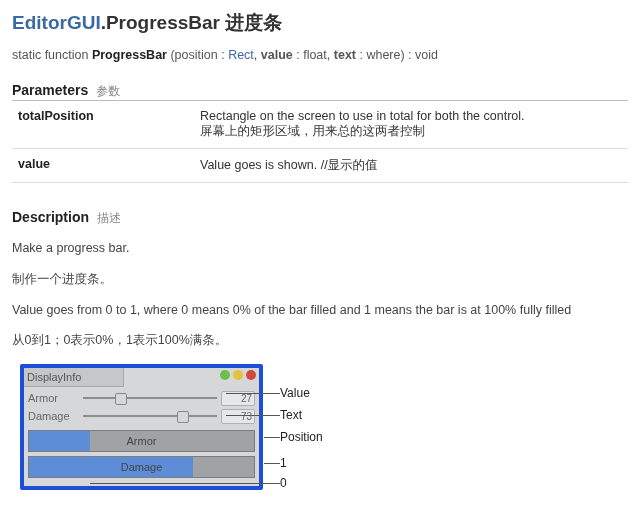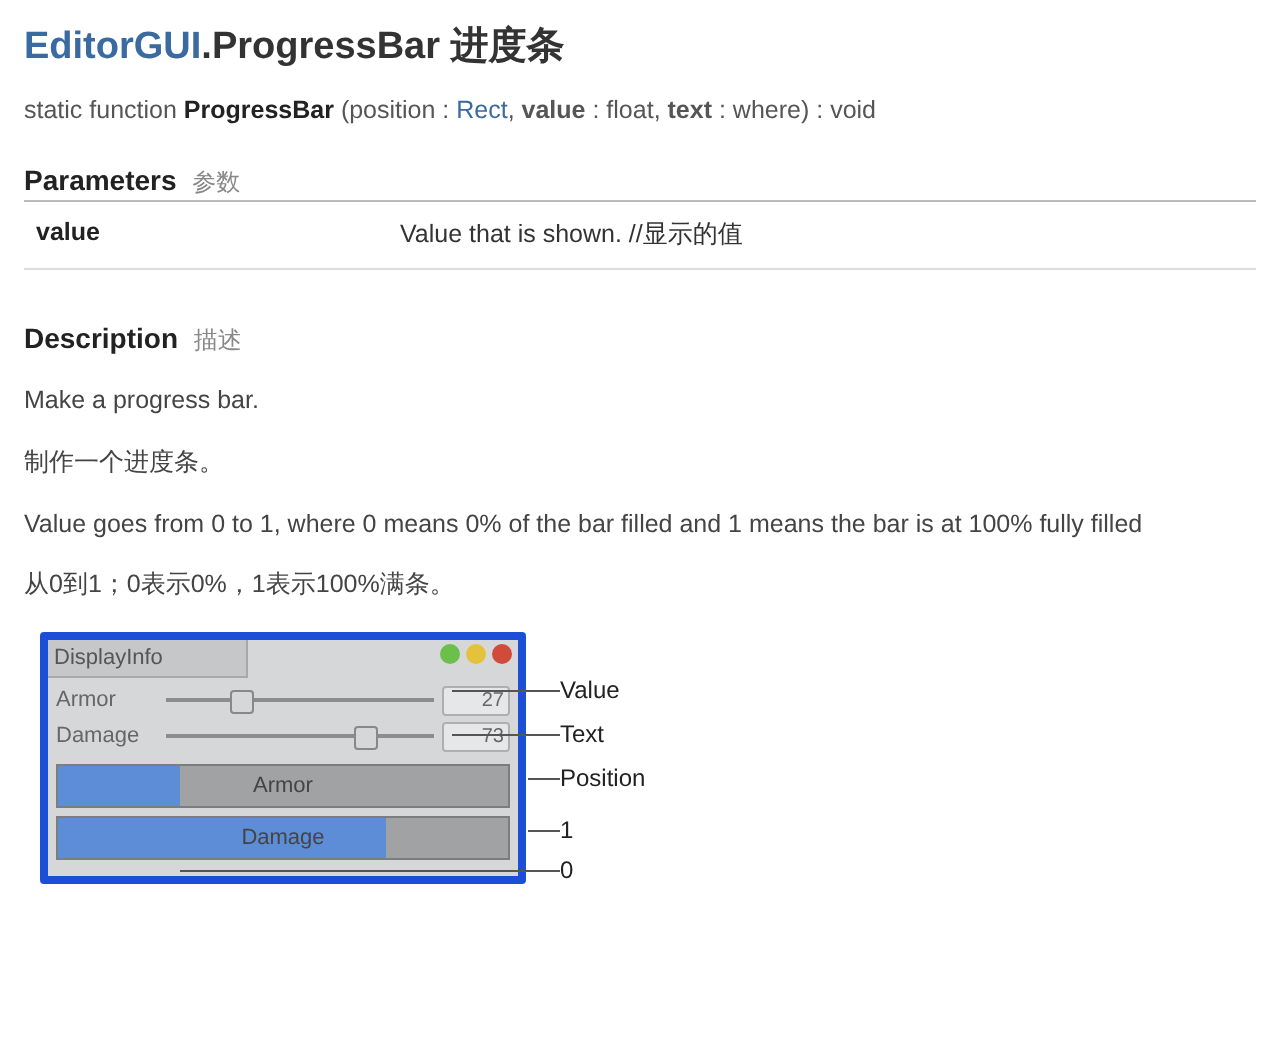--- a/index.html
+++ b/index.html
@@ -71,23 +71,30 @@
   <span>void</span>
 </div>
 
 <div class="sec-head">
   <span>Parameters</span>
   <span class="sub">参数</span>
 </div>
 
 <table class="params">
   <tbody>
+      <tr>
+    <td class="pn">totalPosition</td>
+    <td>
+      <div>Rectangle on the screen to use in total for both the control.</div>
+      <div>屏幕上的矩形区域，用来总的这两者控制</div>
+    </td>
+  </tr>
   <tr>
     <td class="pn">value</td>
-    <td>Value that is shown. //显示的值</td>
+    <td>Value goes is shown. //显示的值</td>
   </tr>
 </tbody>
   </table>
 
 <div class="desc-block">
   <div class="desc-head">
     <span>Description</span>
     <span class="sub">描述</span>
   </div>
   <p>Make a progress bar.</p>

